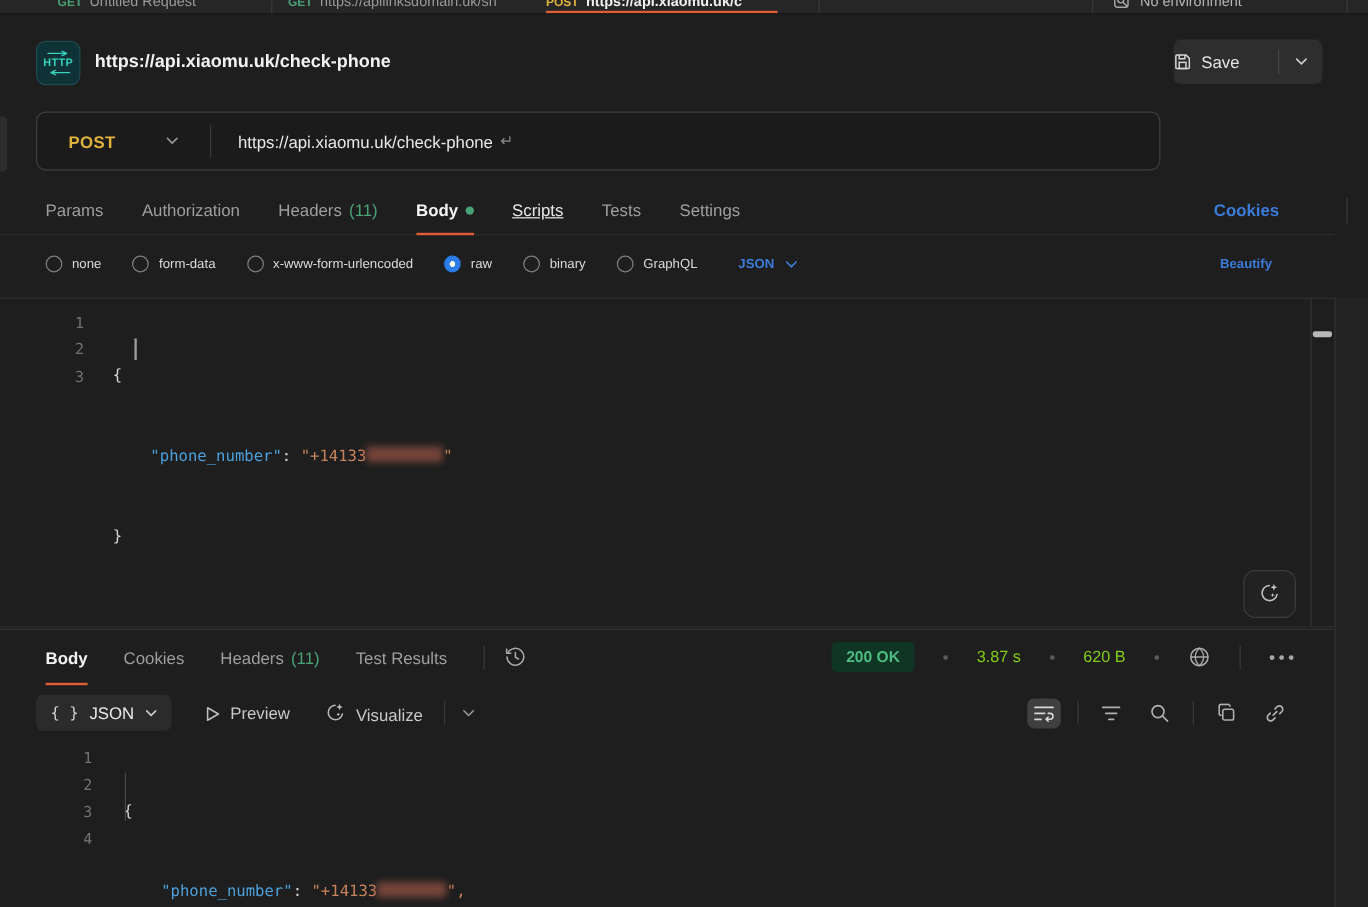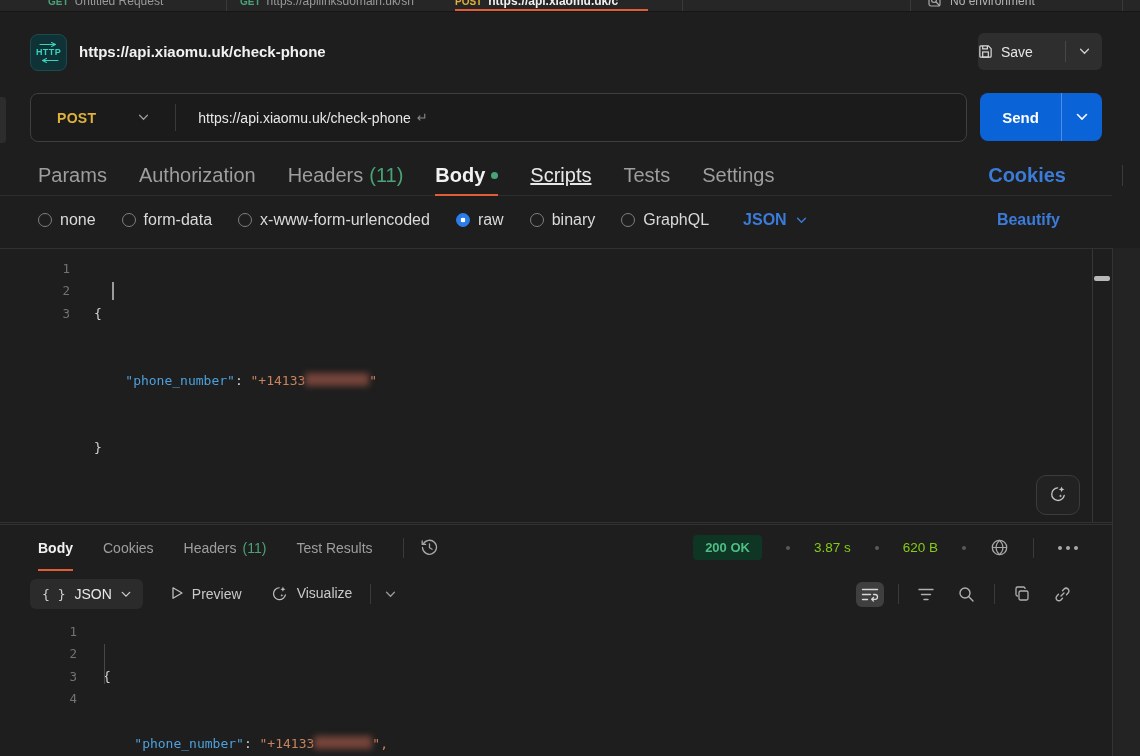--- a/index.html
+++ b/index.html
@@ -41,32 +41,32 @@
   .url-caret { margin-left:42px; }
   .url-vdiv { width:1px; height:27px; background:#3a3a3a; margin-left:26px; }
   .url-text { margin-left:22px; font-size:14px; color:#e8e8e8; }
   .url-enter { margin-left:6px; color:#8a8a8a; font-size:13px; }
   .send-btn { position:absolute; left:980px; top:93px; width:122px; height:48px; background:#0b63d8; border-radius:8px; display:flex; align-items:center; }
   .send-main { flex:1; text-align:center; color:#fff; font-size:15px; font-weight:bold; cursor:pointer; }
   .send-sep { width:1px; height:48px; background:rgba(255,255,255,.28); }
   .send-caret { width:40px; display:flex; align-items:center; justify-content:center; cursor:pointer; }
 
   
-  .req-tabs { position:absolute; left:0; top:155px; width:1112px; height:41px; border-bottom:1px solid #2d2d2d; display:flex; align-items:center; padding-left:38px; font-size:20px; color:#9e9e9e; }
+  .req-tabs { position:absolute; left:0; top:155px; width:1112px; height:41px; border-bottom:1px solid #2d2d2d; display:flex; align-items:center; padding-left:38px; font-size:14px; color:#9e9e9e; }
   .rtab { margin-right:32px; white-space:nowrap; cursor:pointer; position:relative; height:100%; display:flex; align-items:center; gap:6px; }
   .rtab .cnt { color:#49a377; }
   .rtab.active { color:#f2f2f2; font-weight:bold; }
   .rtab.bright { color:#e8e8e8;text-decoration:underline; }
   .rtab.active::after { content:""; position:absolute; left:0; right:0; bottom:-1px; height:2px; background:#e05d35; }
   .green-dot { width:7px; height:7px; border-radius:50%; background:#49a377; }
   .cookies-link { position:absolute; right:46px; top:0; height:100%; display:flex; align-items:center; color:#3b7bd9; font-weight:bold; cursor:pointer; }
   .tabs-vdiv { position:absolute; left:1122px; top:165px; width:1px; height:21px; background:#3a3a3a; }
 
   
-  .mode-row { position:absolute; left:0; top:203px; width:1112px; height:34px; display:flex; align-items:center; padding-left:38px; font-size:16px; color:#dadada; }
+  .mode-row { position:absolute; left:0; top:203px; width:1112px; height:34px; display:flex; align-items:center; padding-left:38px; font-size:11px; color:#dadada; }
   .opt { display:flex; align-items:center; gap:8px; margin-right:26px; cursor:pointer; white-space:nowrap; }
   .radio { width:14px; height:14px; border-radius:50%; border:1.5px solid #7e7e7e; flex:0 0 auto; }
   .radio.sel { border-color:#2b7de9; background:radial-gradient(circle at center, #ffffff 0 2.2px, #2b7de9 2.6px); }
   .lang-dd { display:flex; align-items:center; gap:9px; color:#3b7bd9; font-weight:bold; margin-left:8px; cursor:pointer; }
   .beautify { position:absolute; right:52px; color:#3b7bd9; font-weight:bold; cursor:pointer; }
 
   
   .editor { position:absolute; left:0; width:1112px; background:#1e1e1e; font-family:"DejaVu Sans Mono","Liberation Mono",monospace; font-size:13px; line-height:22.4px; }
   .req-editor { top:248px; height:275px; border-top:1px solid #313131; border-bottom:1px solid #313131; }
   .resp-editor { top:616px; height:140px; }
@@ -94,21 +94,21 @@
   .sep-dot { width:4px; height:4px; border-radius:50%; background:#5a5a5a; }
   .meta { color:#84cc16; font-size:13.5px; }
   .rb-vdiv { width:1px; height:20px; background:#3a3a3a; }
   .ooo { display:flex; gap:4px; cursor:pointer; }
   .ooo i { width:4px; height:4px; border-radius:50%; background:#a8a8a8; }
 
   
   .resp-toolbar { position:absolute; left:0; top:576px; width:1112px; height:36px; display:flex; align-items:center; padding-left:30px; color:#c9c9c9; font-size:14px; }
   .json-btn { height:30px; background:#2b2b2b; border-radius:6px; display:flex; align-items:center; gap:9px; padding:0 12px; color:#e8e8e8; cursor:pointer; }
   .json-btn .braces { font-family:"DejaVu Sans Mono",monospace; font-size:13px; color:#cfcfcf; }
-  .tool-item { display:flex; align-items:flex-start; gap:8px; margin-left:28px; cursor:pointer; }
+  .tool-item { display:flex; align-items:flex-end; gap:8px; margin-left:28px; cursor:pointer; }
   .tb-vdiv { width:1px; height:20px; background:#3a3a3a; margin-left:18px; }
   .tb-caret { margin-left:14px; cursor:pointer; }
   .resp-tool-right { position:absolute; right:36px; display:flex; align-items:center; gap:14px; }
   .icon-btn { display:flex; align-items:center; justify-content:center; cursor:pointer; padding:5px; border-radius:6px; }
   .icon-btn.on { background:#3f3f3f; }
 </style>
 </head>
 <body>
 
 <div class="abs" style="inset:0">
@@ -170,29 +170,20 @@
   <div class="url-box">
     <span class="url-method">POST</span>
     <span class="url-caret">
       <svg width="11" height="7" viewBox="0 0 12 8">
         <path d="M1.5 1.5 6 6l4.5-4.5" fill="none" stroke="#9a9a9a" stroke-width="1.5" stroke-linecap="round"></path>
       </svg>
     </span>
     <div class="url-vdiv"></div>
     <span class="url-text">https://api.xiaomu.uk/check-phone</span>
     <span class="url-enter">↵</span>
-  </div>
-  <div class="send-btn">
-    <div class="send-main">Send</div>
-    <div class="send-sep"></div>
-    <div class="send-caret">
-      <svg width="12" height="8" viewBox="0 0 12 8">
-        <path d="M1.5 1.5 6 6l4.5-4.5" fill="none" stroke="#fff" stroke-width="1.6" stroke-linecap="round"></path>
-      </svg>
-    </div>
   </div>
 
   <div class="req-tabs">
     <div class="rtab">
         <span>Params</span>
       </div>
     <div class="rtab">
         <span>Authorization</span>
       </div>
     <div class="rtab">

